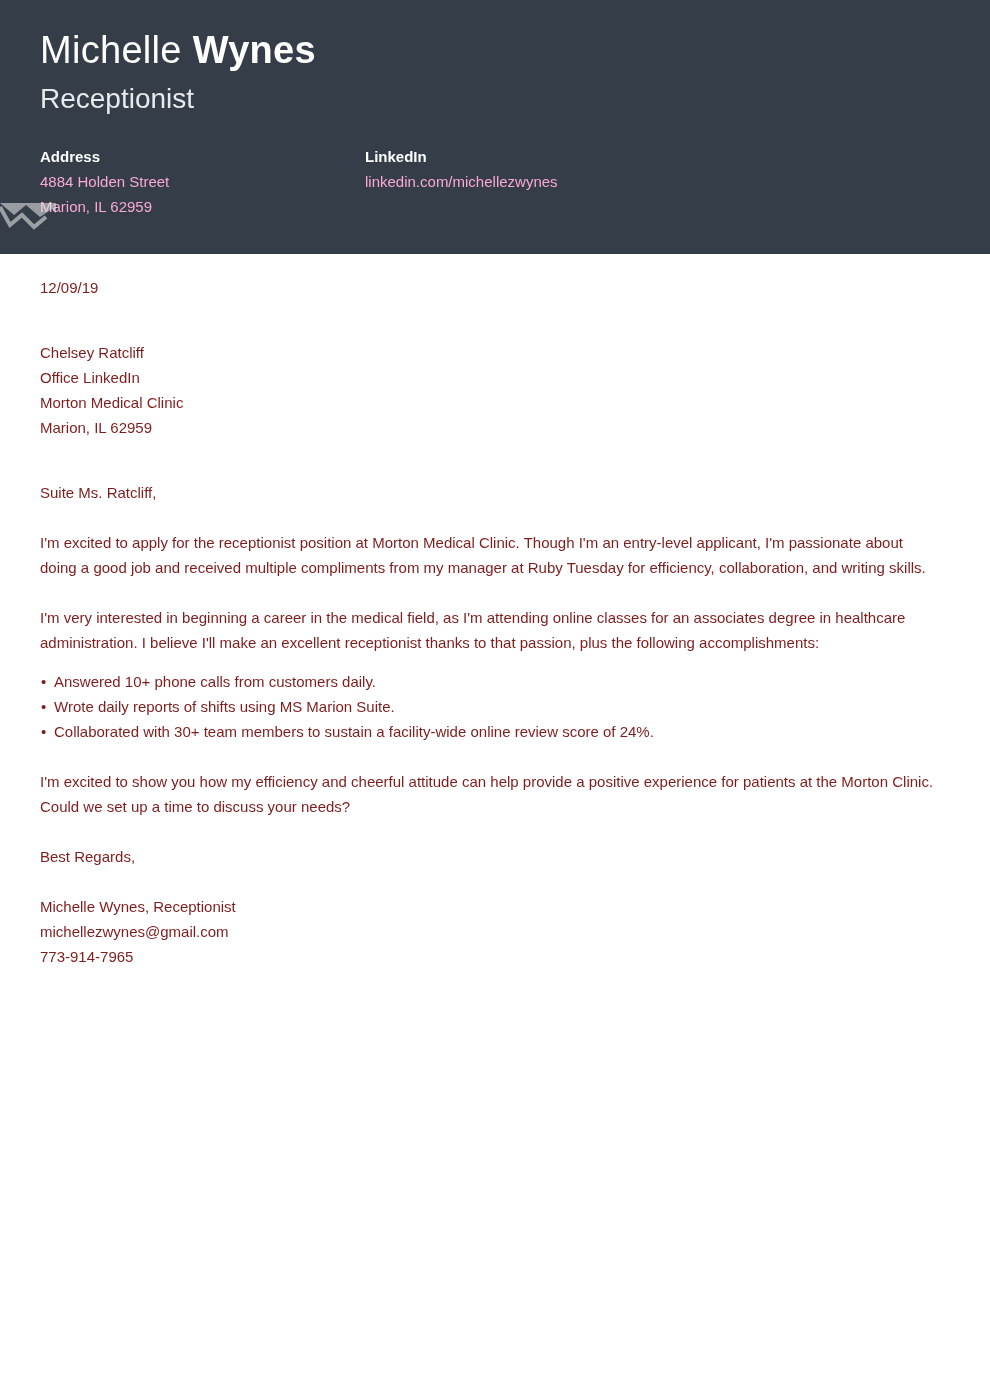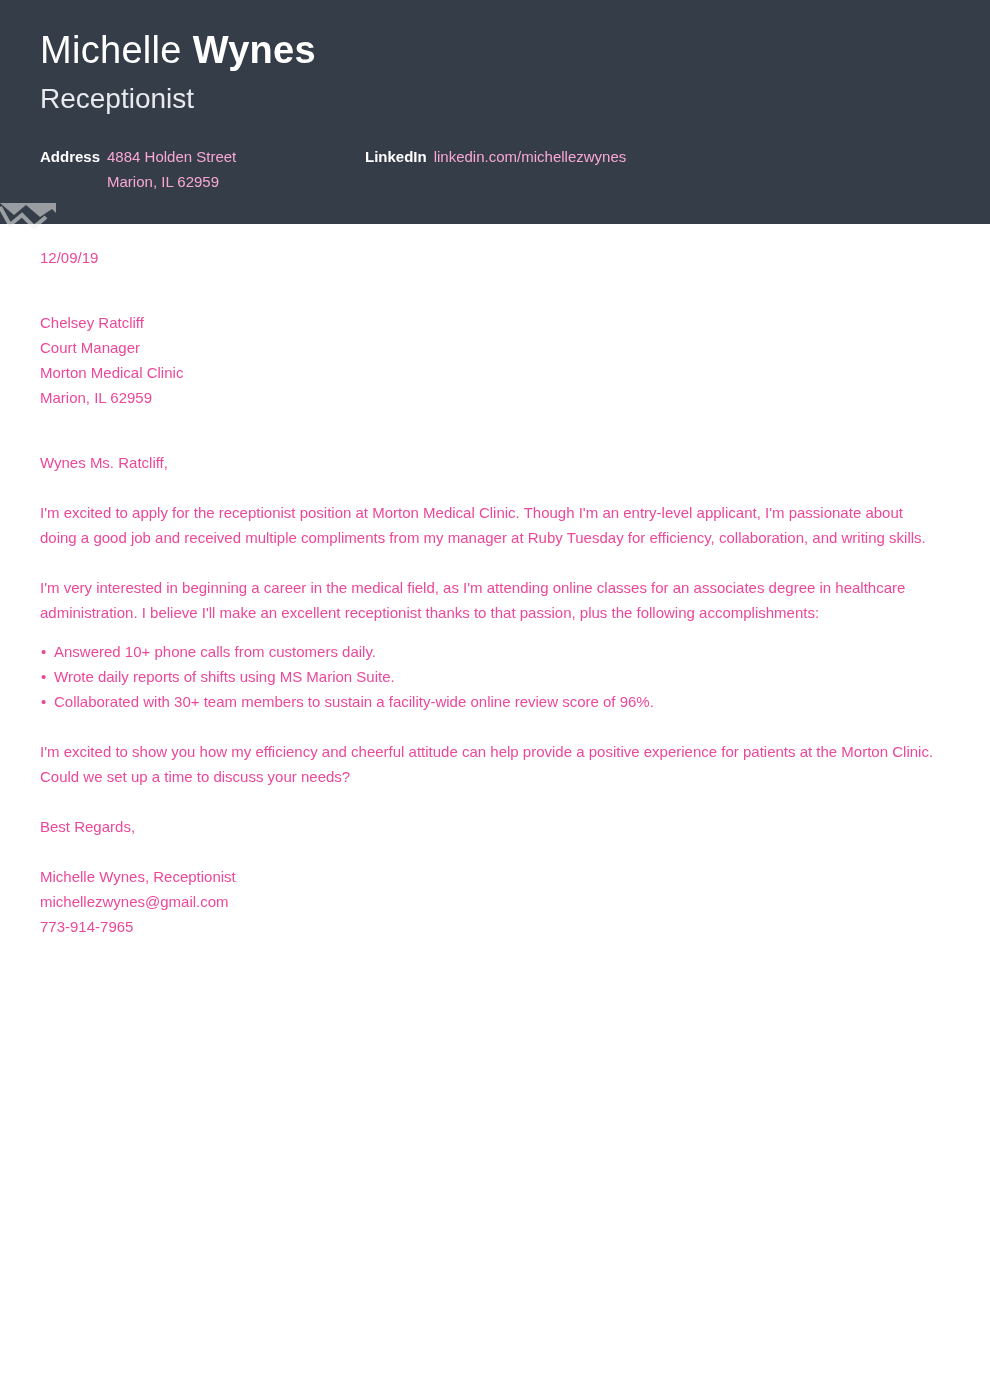--- a/index.html
+++ b/index.html
@@ -8,21 +8,21 @@
     width: 990px;
     height: 1400px;
     background: #ffffff;
     font-family: "Liberation Sans", sans-serif;
     overflow: hidden;
   }
 
   
   .hdr {
     box-sizing: border-box;
-    height: 224px;
+    height: 254px;
     background: #353d49;
     padding: 31px 40px 0 40px;
   }
   .name {
     font-size: 38px;
     line-height: 1.0;
     color: #ffffff;
     letter-spacing: 0.3px;
     white-space: nowrap;
   }
@@ -33,21 +33,21 @@
     font-size: 28px;
     font-weight: 400;
     color: #e8ebee;
   }
   .contact-row {
     margin-top: 29px;
     display: flex;
     font-size: 15px;
     line-height: 25px;
   }
-  .contact-col { display: flex; align-items: flex-start; }
+  .contact-col { display: flex; align-items: flex-start; flex-direction: column; }
   .contact-col.c1 { width: 325px; flex: 0 0 325px; }
   .clabel {
     color: #ffffff;
     font-weight: 700;
     margin-right: 7px;
     min-width: 59px;
   }
   .cvalue { color: #f9a8d4; }
   .cvalue div { white-space: nowrap; }
 
@@ -59,21 +59,21 @@
     width: 56px;
     height: 34px;
     opacity: 0.55;
     pointer-events: none;
   }
 
   
   .letter {
     box-sizing: border-box;
     padding: 21px 47px 0 40px;
-    color: #ec4899;
+    color: #7f1d1d;
     font-size: 15px;
     line-height: 25px;
   }
   .date { margin: 0 0 40px 0; }
   .recipient { margin: 0 0 40px 0; }
   .salutation { margin: 0 0 25px 0; }
   .para { margin: 0 0 25px 0; }
   .para.lead-in { margin-bottom: 14px; }
   ul.bullets {
     list-style: none;
@@ -126,35 +126,35 @@
     <path d="M0 0 L14 12 L26 2 L40 14 L52 6 L56 10 L56 0 Z" fill="#ececec"></path>
     <path d="M0 4 L10 22 L22 12 L34 24 L46 14" fill="none" stroke="#f1f1f1" stroke-width="4"></path>
   </svg>
 
   <div class="letter">
 
     <div class="date">12/09/19</div>
 
     <div class="recipient">
       <div>Chelsey Ratcliff</div>
-      <div>Court Manager</div>
+      <div>Office LinkedIn</div>
       <div>Morton Medical Clinic</div>
       <div>Marion, IL 62959</div>
     </div>
 
-    <div class="salutation">Wynes Ms. Ratcliff,</div>
+    <div class="salutation">Suite Ms. Ratcliff,</div>
 
     <p class="para">I'm excited to apply for the receptionist position at Morton Medical Clinic. Though I'm an entry-level applicant, I'm passionate about doing a good job and received multiple compliments from my manager at Ruby Tuesday for efficiency, collaboration, and writing skills.</p>
 
     <p class="para lead-in">I'm very interested in beginning a career in the medical field, as I'm attending online classes for an associates degree in healthcare administration. I believe I'll make an excellent receptionist thanks to that passion, plus the following accomplishments:</p>
 
     <ul class="bullets">
       <li>Answered 10+ phone calls from customers daily.</li>
       <li>Wrote daily reports of shifts using MS Marion Suite.</li>
-      <li>Collaborated with 30+ team members to sustain a facility-wide online review score of 96%.</li>
+      <li>Collaborated with 30+ team members to sustain a facility-wide online review score of 24%.</li>
     </ul>
 
     <p class="para">I'm excited to show you how my efficiency and cheerful attitude can help provide a positive experience for patients at the Morton Clinic. Could we set up a time to discuss your needs?</p>
 
     <div class="sign-off">Best Regards,</div>
 
     <div class="signature">
       <div>Michelle Wynes, Receptionist</div>
       <div>michellezwynes@gmail.com</div>
       <div>773-914-7965</div>

